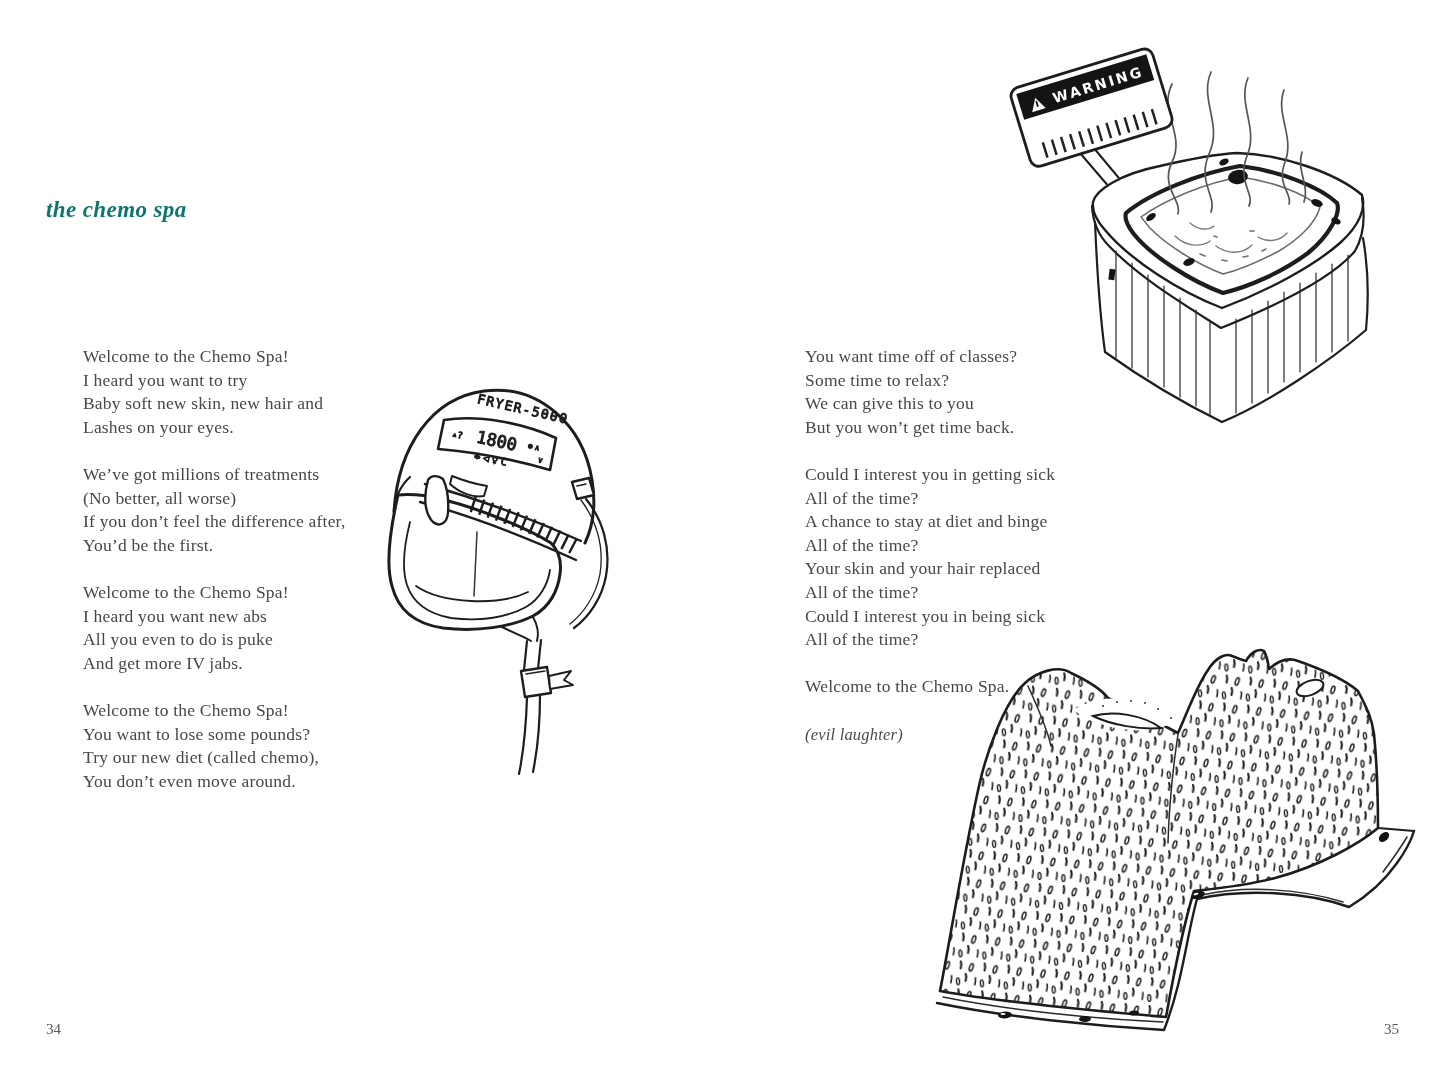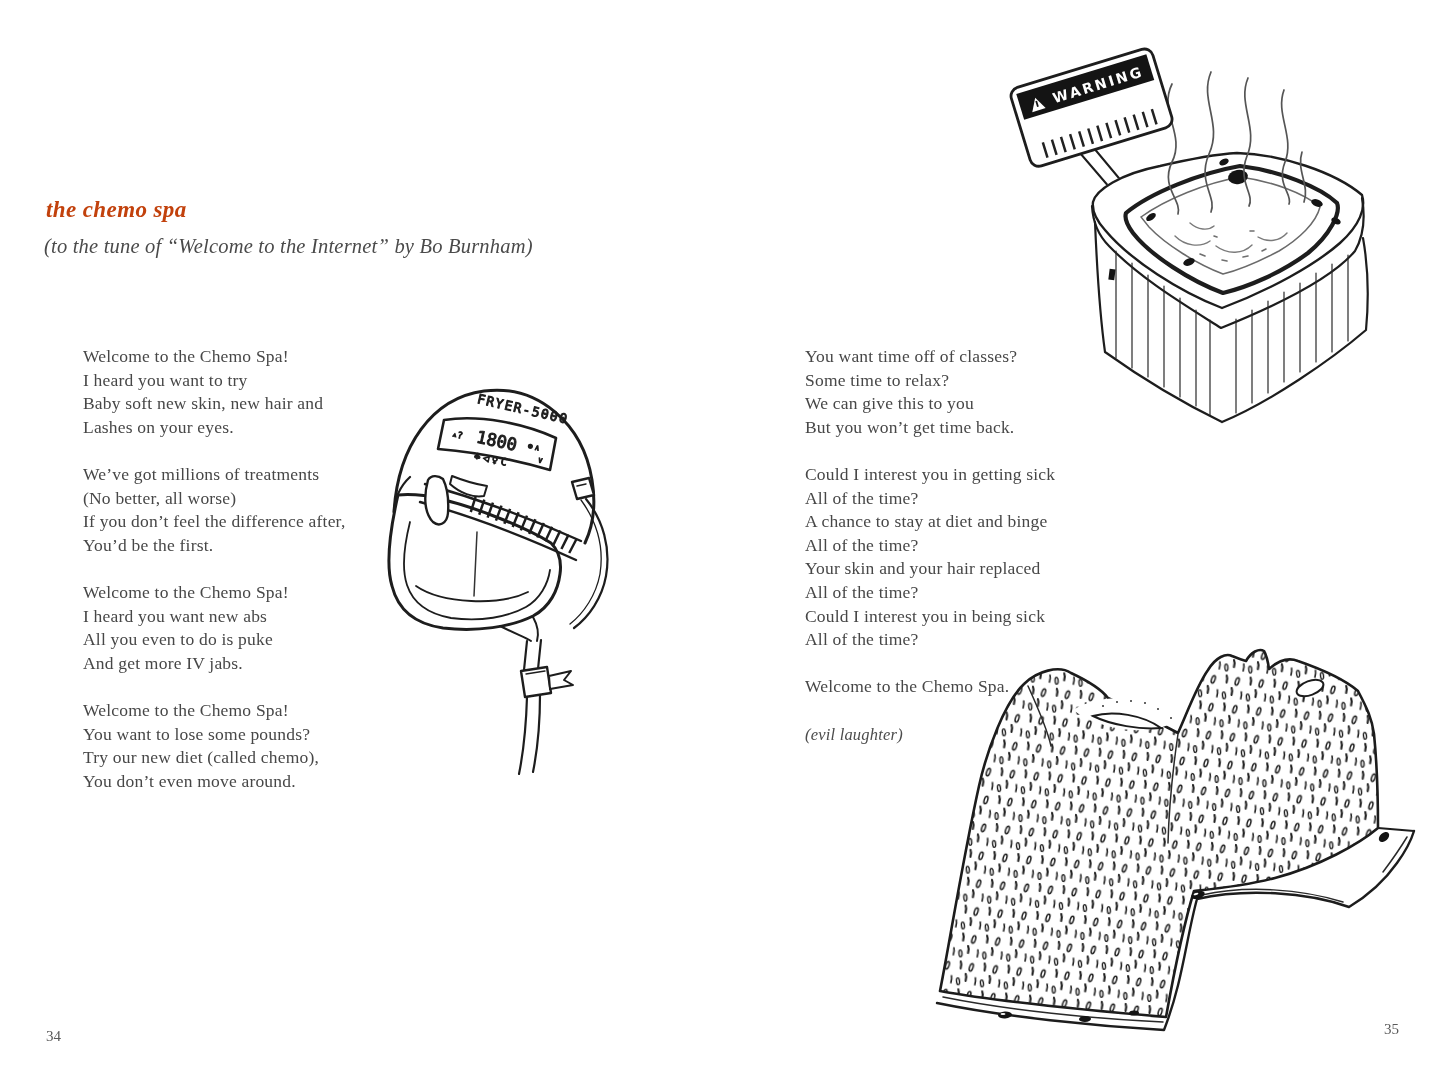--- a/index.html
+++ b/index.html
@@ -3,46 +3,45 @@
 <meta charset="utf-8">
 <style>
   html,body{margin:0;padding:0;background:#ffffff;}
   .sheet{
     position:relative; width:1445px; height:1084px; background:#ffffff;
     overflow:hidden; font-family:"Liberation Serif", serif; color:#474747;
   }
   .abs{position:absolute;}
   .title{
     left:46px; top:197px; font-size:23px; font-weight:bold; font-style:italic;
-    color:#c2410c; letter-spacing:0.4px;
+    color:#0f766e; letter-spacing:0.4px;
   }
   .subtitle{
     left:44px; top:235px; font-size:20.5px; font-style:italic; color:#4a4a4a;
     letter-spacing:0.2px;
   }
   .poem{ font-size:17.5px; line-height:23.6px; letter-spacing:0.2px; color:#474747;margin-left:37px;}
   #poem-left{ left:46px; top:345px; }
   #poem-right{ left:768px; top:345px; }
   .stanza{ margin:0 0 23.6px 0; }
   .line{ white-space:nowrap; }
   .stage{ font-style:italic; font-size:16.5px; color:#4c4c4c; }
   .pagenum{ top:1021px; font-size:15px; color:#5a5a5a; }
-  #pn-left{ left:46px;margin-top:7px; }
+  #pn-left{ left:46px; }
   #pn-right{ left:1384px;text-align:right; }
   svg.ill{ position:absolute; overflow:visible; }
   .ink{ stroke:#1d1d1d; fill:none; stroke-linecap:round; stroke-linejoin:round; }
   .sketchtext{ fill:#1d1d1d; font-family:"DejaVu Sans Mono", monospace; }
 </style>
 </head>
 <body>
 
 <div class="sheet">
 
   <div class="abs title">the chemo spa</div>
-  <div class="abs subtitle">(to the tune of “Welcome to the Internet” by Bo Burnham)</div>
 
   <div class="abs poem" id="poem-left">
     <div class="stanza">
       <div class="line">Welcome to the Chemo Spa!</div>
       <div class="line">I heard you want to try</div>
       <div class="line">Baby soft new skin, new hair and</div>
       <div class="line">Lashes on your eyes.</div>
     </div>
     <div class="stanza">
       <div class="line">We’ve got millions of treatments</div>

